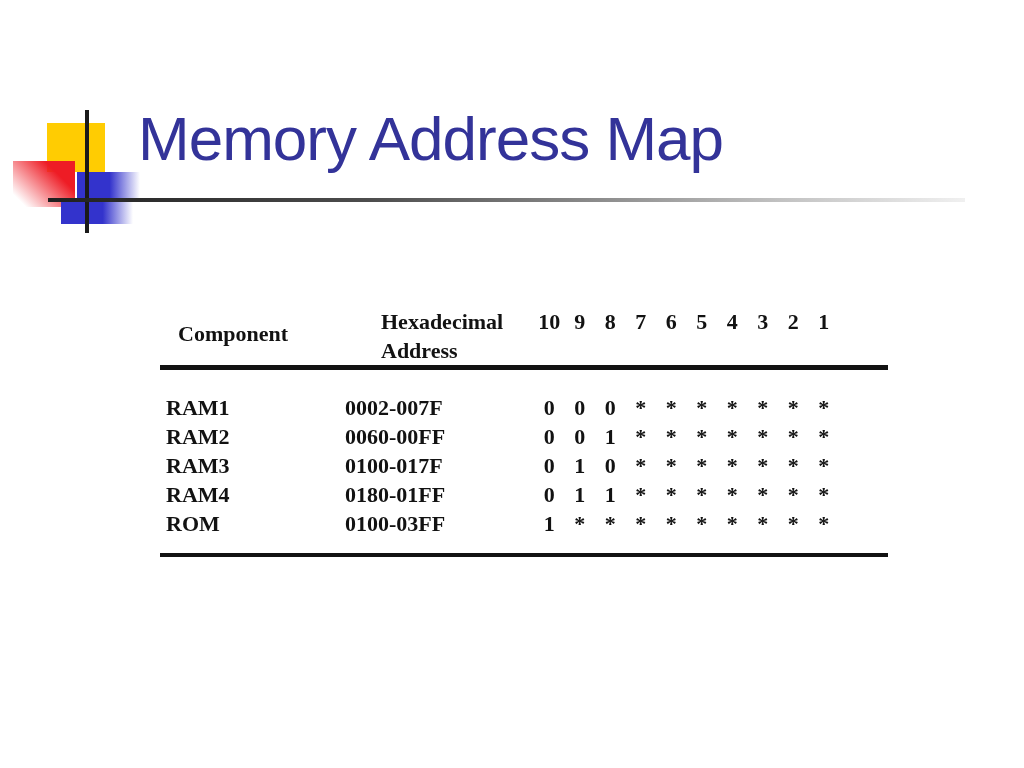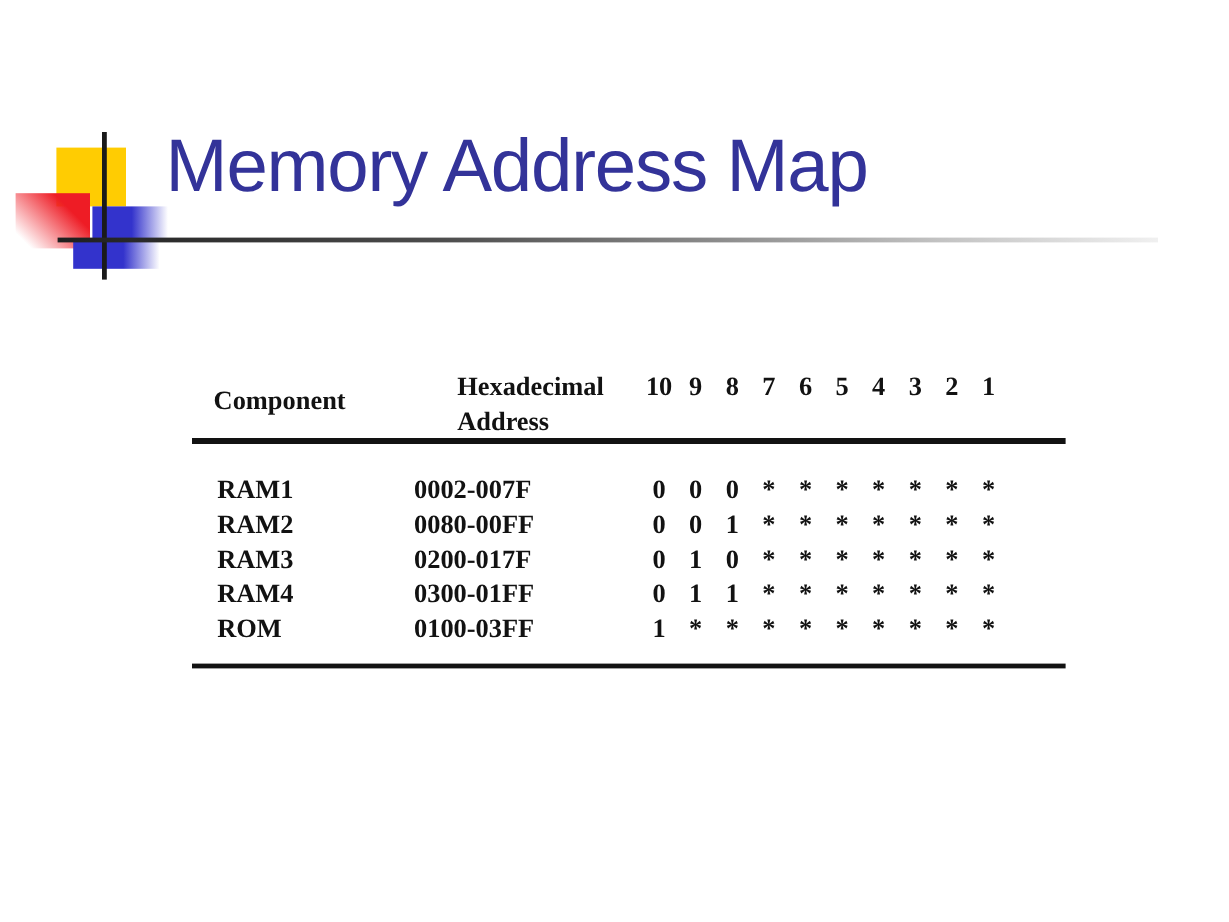--- a/index.html
+++ b/index.html
@@ -51,21 +51,21 @@
   }
   .hdr-comp { position:absolute; left:18px;  top:34px; line-height:29px; }
   .hdr-hex  { position:absolute; left:185px; top:22px; width:155px; line-height:29px;margin-left:36px; }
   .bits { position:absolute; left:374px; top:0; display:flex; }
   .hdr-bits { top:22px; line-height:29px; }
   .bit { display:inline-block; width:30.5px; text-align:center; }
   .rule { position:absolute; left:0; width:728px; background:#121212; }
   .rule-top    { top:80px;  height:5px; }
   .rule-bottom { top:268px; height:4px; }
   .row { position:absolute; left:0; width:728px; height:29px; line-height:29px; }
-  .row .comp { position:absolute; left:21px;  top:0; }
+  .row .comp { position:absolute; left:6px;  top:0; }
   .row .hex  { position:absolute; left:185px; top:0; }
 </style>
 </head>
 <body>
 
 <div class="slide">
 
   <div class="deco sq-yellow"></div>
   <div class="deco sq-red"></div>
   <div class="deco sq-blue-top"></div>
@@ -106,55 +106,55 @@
         <span class="bit">*</span>
         <span class="bit">*</span>
         <span class="bit">*</span>
         <span class="bit">*</span>
         <span class="bit">*</span>
       </span>
     </div>
 
     <div class="row" style="top:137px">
       <span class="comp">RAM2</span>
-      <span class="hex">0080-00FF</span>
+      <span class="hex">0060-00FF</span>
       <span class="bits">
         <span class="bit">0</span>
         <span class="bit">0</span>
         <span class="bit">1</span>
         <span class="bit">*</span>
         <span class="bit">*</span>
         <span class="bit">*</span>
         <span class="bit">*</span>
         <span class="bit">*</span>
         <span class="bit">*</span>
         <span class="bit">*</span>
       </span>
     </div>
 
     <div class="row" style="top:166px">
       <span class="comp">RAM3</span>
-      <span class="hex">0200-017F</span>
+      <span class="hex">0100-017F</span>
       <span class="bits">
         <span class="bit">0</span>
         <span class="bit">1</span>
         <span class="bit">0</span>
         <span class="bit">*</span>
         <span class="bit">*</span>
         <span class="bit">*</span>
         <span class="bit">*</span>
         <span class="bit">*</span>
         <span class="bit">*</span>
         <span class="bit">*</span>
       </span>
     </div>
 
     <div class="row" style="top:195px">
       <span class="comp">RAM4</span>
-      <span class="hex">0300-01FF</span>
+      <span class="hex">0180-01FF</span>
       <span class="bits">
         <span class="bit">0</span>
         <span class="bit">1</span>
         <span class="bit">1</span>
         <span class="bit">*</span>
         <span class="bit">*</span>
         <span class="bit">*</span>
         <span class="bit">*</span>
         <span class="bit">*</span>
         <span class="bit">*</span>

